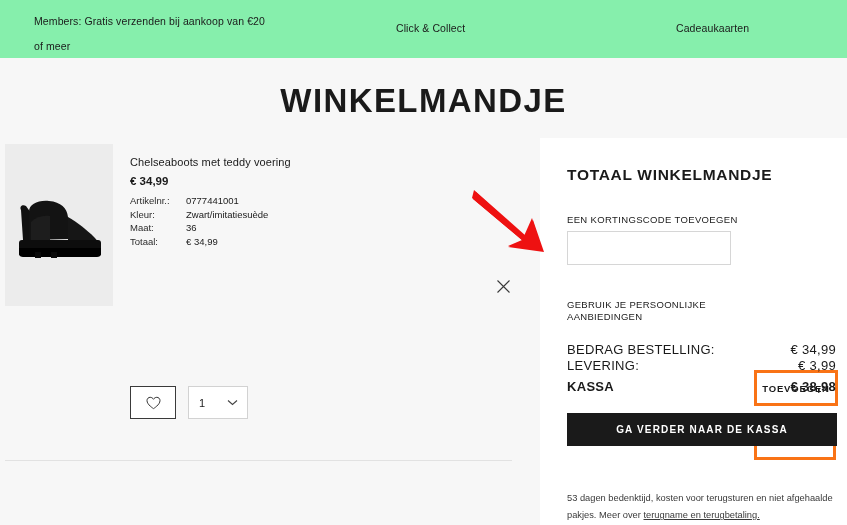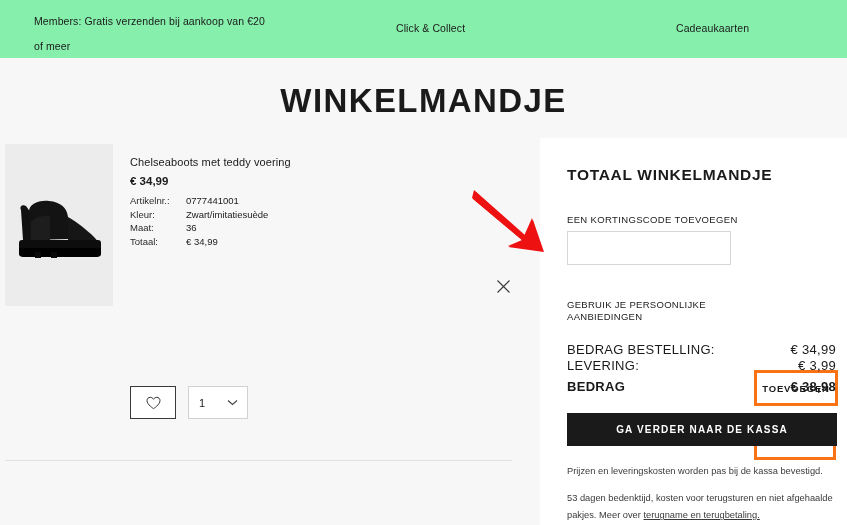--- a/index.html
+++ b/index.html
@@ -397,28 +397,27 @@
     <div class="totals">
       <div class="total-row">
         <span>BEDRAG BESTELLING:</span>
         <span class="amount">€ 34,99</span>
       </div>
       <div class="total-row">
         <span>LEVERING:</span>
         <span class="amount">€ 3,99</span>
       </div>
       <div class="total-row final">
-        <span>BEDRAG</span>
+        <span>KASSA</span>
         <span class="amount">€ 38,98</span>
       </div>
     </div>
 
     <button class="checkout-btn">GA VERDER NAAR DE KASSA</button>
 
-    <div class="note1">Prijzen en leveringskosten worden pas bij de kassa bevestigd.</div>
 
     <div class="note2">
       <span>53 dagen bedenktijd, kosten voor terugsturen en niet afgehaalde pakjes. Meer over </span><span class="note-link">terugname en terugbetaling.</span>
     </div>
   </div>
 
   <div class="arrow-annotation">
     <svg width="85" height="72" viewBox="0 0 85 72">
       <path d="M6 6 L54 50 L62 32 L72 64 L38 60 L52 54 L3 13 Z" fill="#ee1111"></path>
       <path d="M4 4 L56 50 L63 34 L74 66 L38 61 L53 55 L2 12 Z" fill="#ee1111"></path>

